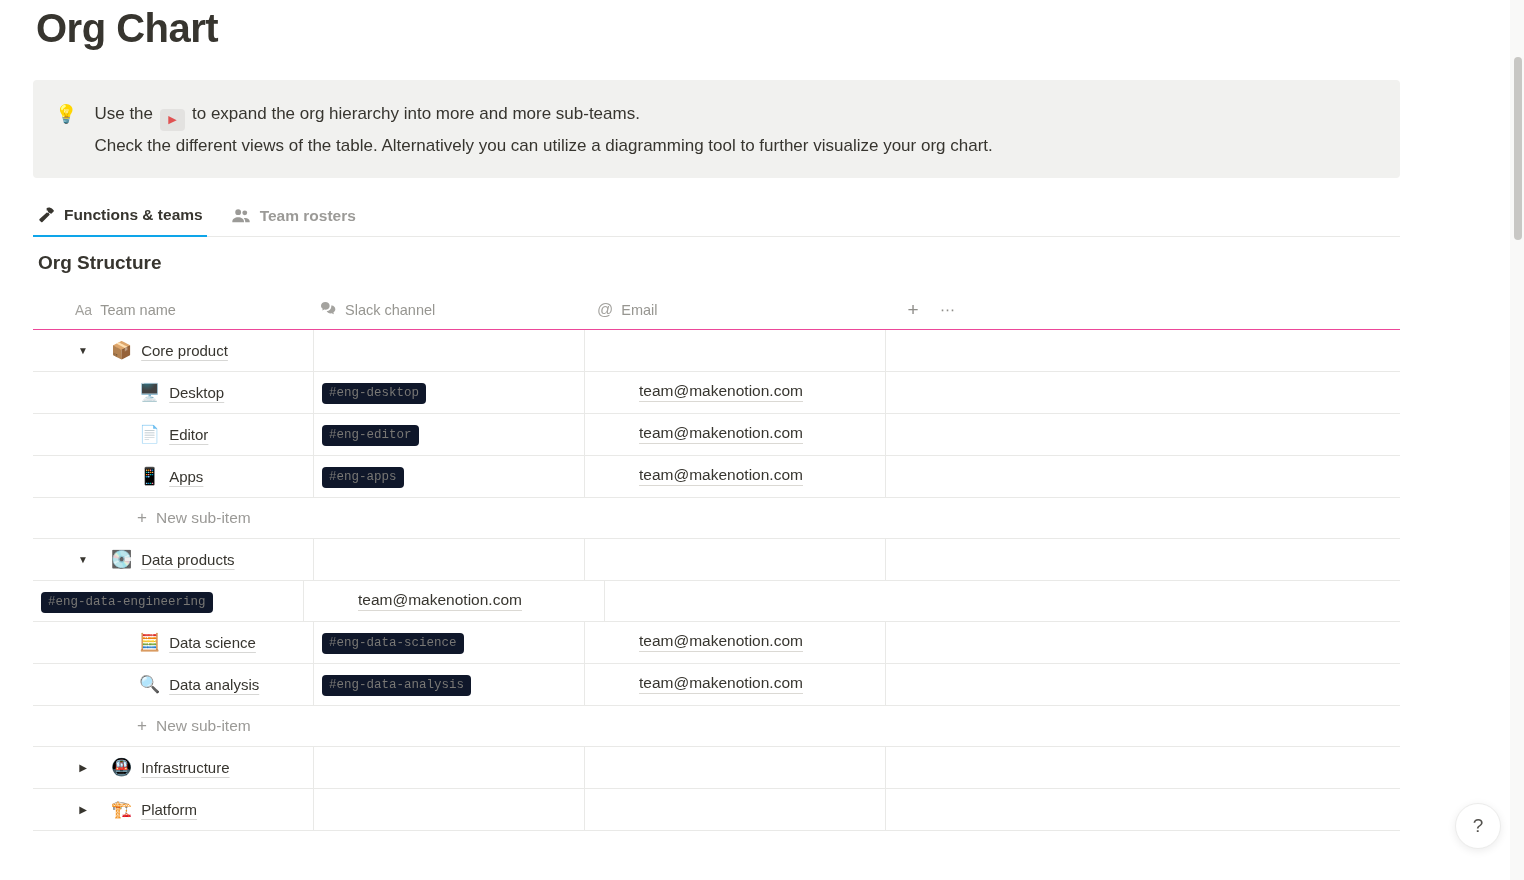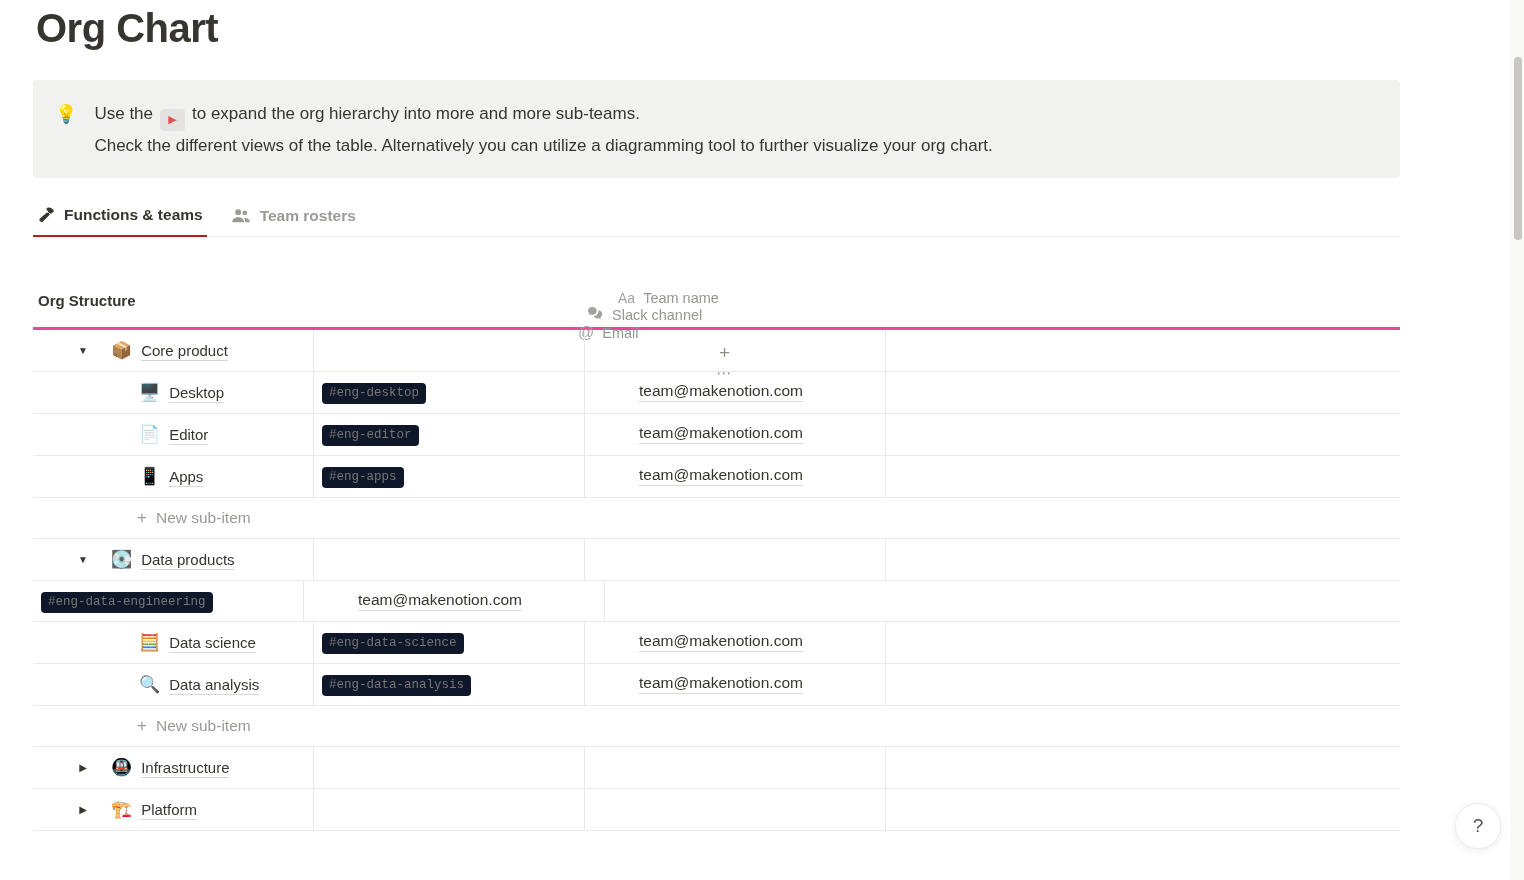--- a/index.html
+++ b/index.html
@@ -18,32 +18,32 @@
   .play-chip { display:inline-flex; align-items:center; justify-content:center;
     width:25px; height:22px; background:#e3e2e0; border-radius:4px; margin:0 7px;
     vertical-align:-4px; }
   .play-chip span { color:#e05252; font-size:11px; line-height:1; }
 
   
   .tabs { position:absolute; left:33px; top:195px; width:1367px; height:42px;
     border-bottom:1px solid #e9e9e7; display:flex; align-items:stretch; gap:20px; }
   .tab { display:flex; align-items:center; gap:9px; font-size:15.5px; padding:0 4px;
     cursor:pointer; }
-  .tab.active { font-weight:700; color:#37352f; border-bottom:2px solid #b91c1c;
+  .tab.active { font-weight:700; color:#37352f; border-bottom:2px solid #0ea5e9;
     margin-bottom:-1px; }
   .tab.inactive { color:#9b9a97;font-weight:bold; }
   .tab svg { display:block; }
 
-  .section-title { position:absolute; left:38px; top:252px; font-size:15px;
-    font-weight:700; color:#37352f;margin-top:40px; }
+  .section-title { position:absolute; left:38px; top:252px; font-size:19px;
+    font-weight:700; color:#37352f; }
 
   
   .thead { position:absolute; left:33px; top:290px; width:1367px; height:40px;
-    border-bottom:3px solid #ec4899; display:flex; align-items:center;
-    color:#979691; font-size:14.5px;flex-direction:column; }
+    border-bottom:1px solid #ec4899; display:flex; align-items:center;
+    color:#979691; font-size:14.5px; }
   .th { display:flex; align-items:center; gap:8px; height:100%; }
   .th1 { width:281px; padding-left:42px; }
   .th2 { width:271px; padding-left:6px; }
   .th3 { width:301px; padding-left:12px; }
   .th-icon-text { font-size:14px; color:#a4a39f; }
   .th-plus { margin-left:16px; font-size:19px; font-weight:300; color:#8f8e8a;
     cursor:pointer; width:22px; text-align:center; }
   .th-more { margin-left:16px; font-size:15px; letter-spacing:1.5px; color:#8f8e8a;
     cursor:pointer; }
 

